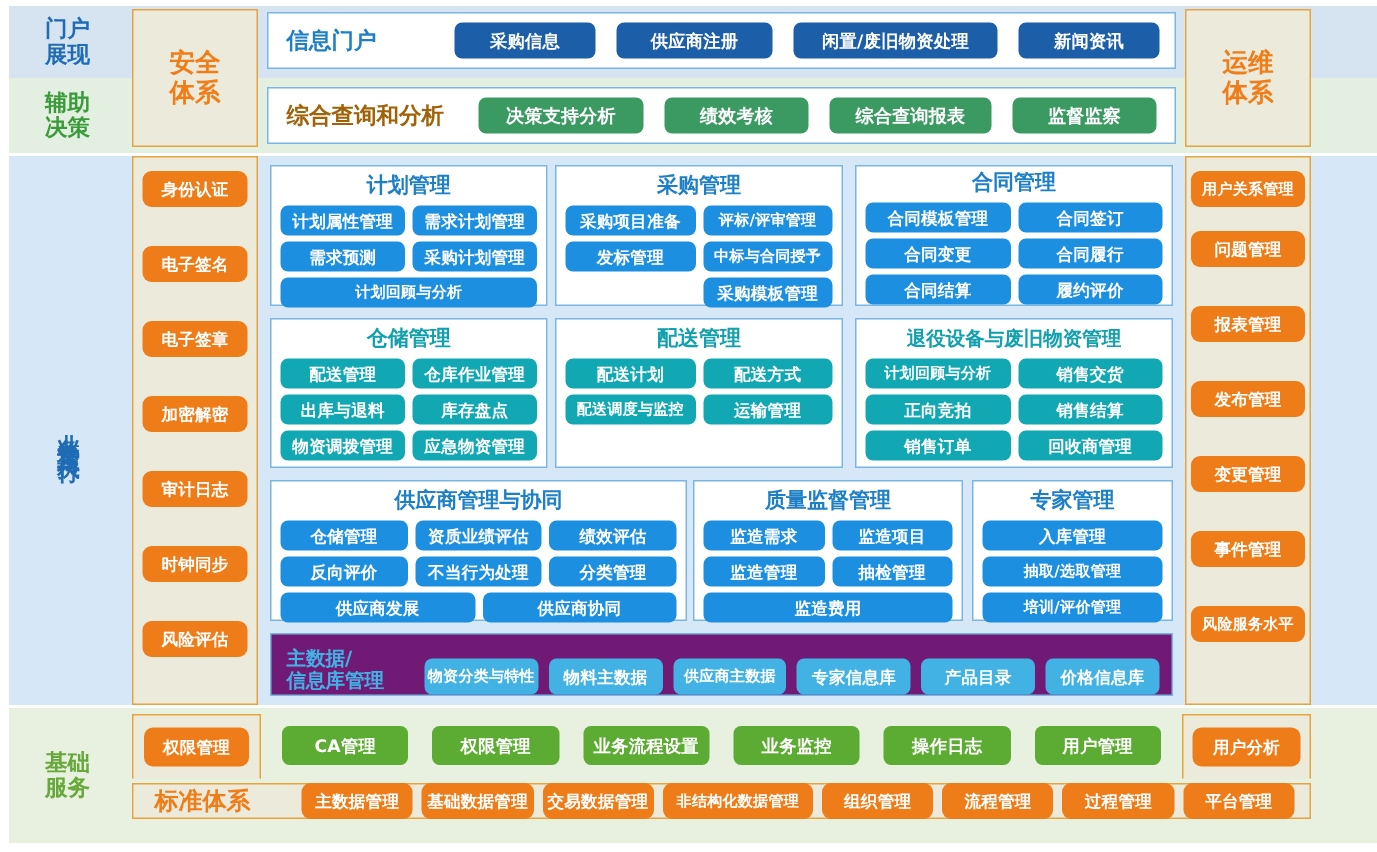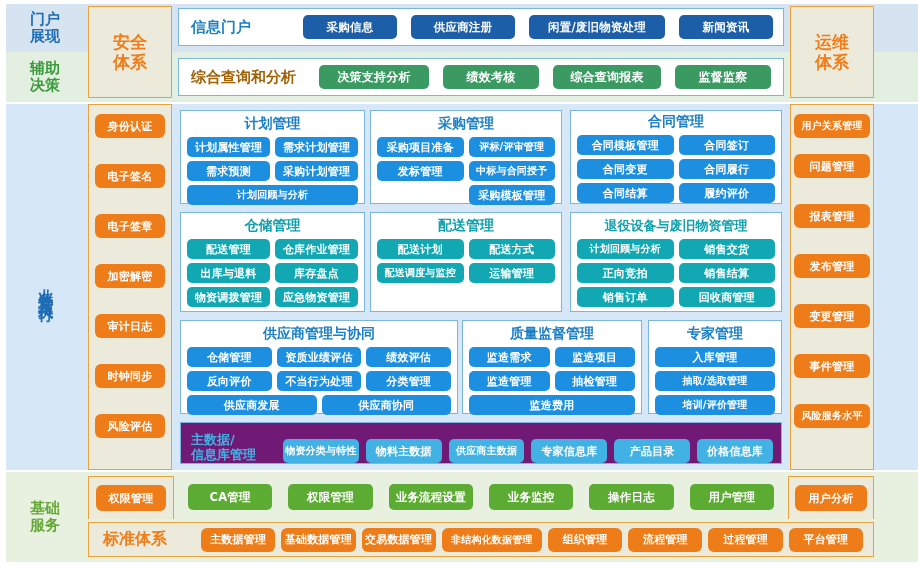--- a/index.html
+++ b/index.html
@@ -324,21 +324,21 @@
         <div class="pill pill-green" style="height: 26px; flex: 1 1 0%; font-size: 11.5px;">业务流程设置</div>
         <div class="pill pill-green" style="height: 26px; flex: 1 1 0%; font-size: 11.5px;">业务监控</div>
         <div class="pill pill-green" style="height: 26px; flex: 1 1 0%; font-size: 11.5px;">操作日志</div>
         <div class="pill pill-green" style="height: 26px; flex: 1 1 0%; font-size: 11.5px;">用户管理</div>
       </div>
     <div class="side-panel" style="width:84px;height:42px;justify-content:center;border-bottom:none;">
       <div class="pill pill-orange2" style="width:72px;height:26px;">用户分析</div>
     </div>
   </div>
 
-  <div class="abs base-row" style="left:88px;top:522px;width:786px;height:35px;">
+  <div class="abs base-row" style="left:88px;top:522px;width:786px;height:24px;">
     <div class="base-title" style="width:98px;">标准体系</div>
     <div style="display:flex;gap:6px;flex:1;padding-right:10px;" id="std-items">
         <div class="pill pill-orange2" style="height: 24px; flex: 1 1 0%; font-size: 11px;">主数据管理</div>
         <div class="pill pill-orange2" style="height: 24px; flex: 1 1 0%; font-size: 11px;">基础数据管理</div>
         <div class="pill pill-orange2" style="height: 24px; flex: 1 1 0%; font-size: 11px;">交易数据管理</div>
         <div class="pill pill-orange2" style="height: 24px; flex: 1.35 1 0%; font-size: 10px;">非结构化数据管理</div>
         <div class="pill pill-orange2" style="height: 24px; flex: 1 1 0%; font-size: 11px;">组织管理</div>
         <div class="pill pill-orange2" style="height: 24px; flex: 1 1 0%; font-size: 11px;">流程管理</div>
         <div class="pill pill-orange2" style="height: 24px; flex: 1 1 0%; font-size: 11px;">过程管理</div>
         <div class="pill pill-orange2" style="height: 24px; flex: 1 1 0%; font-size: 11px;">平台管理</div>

